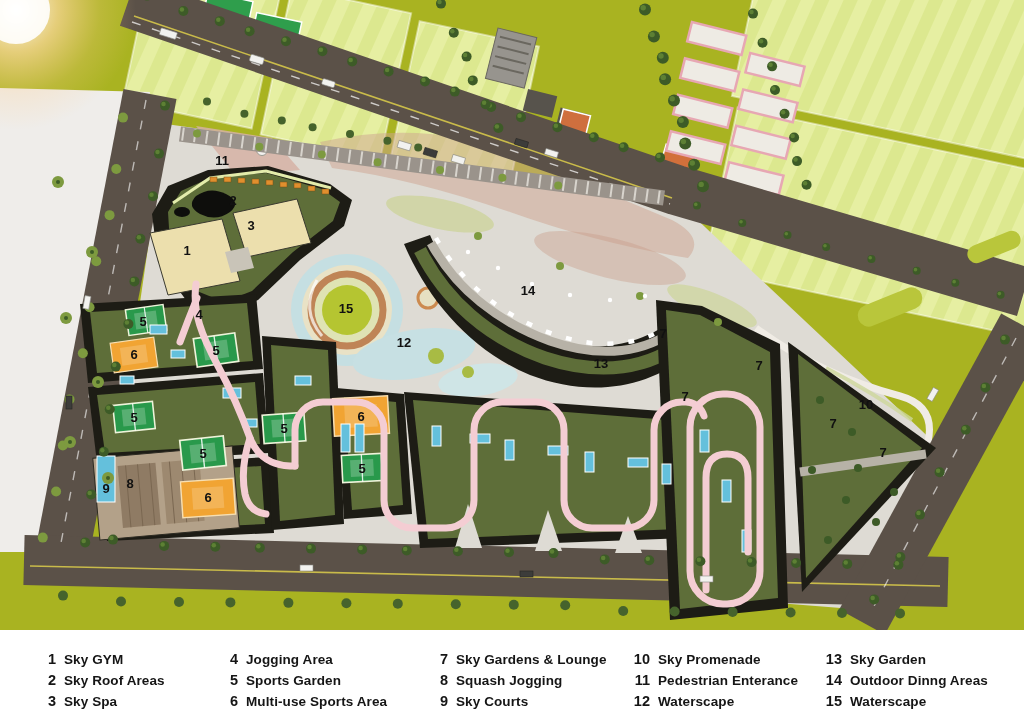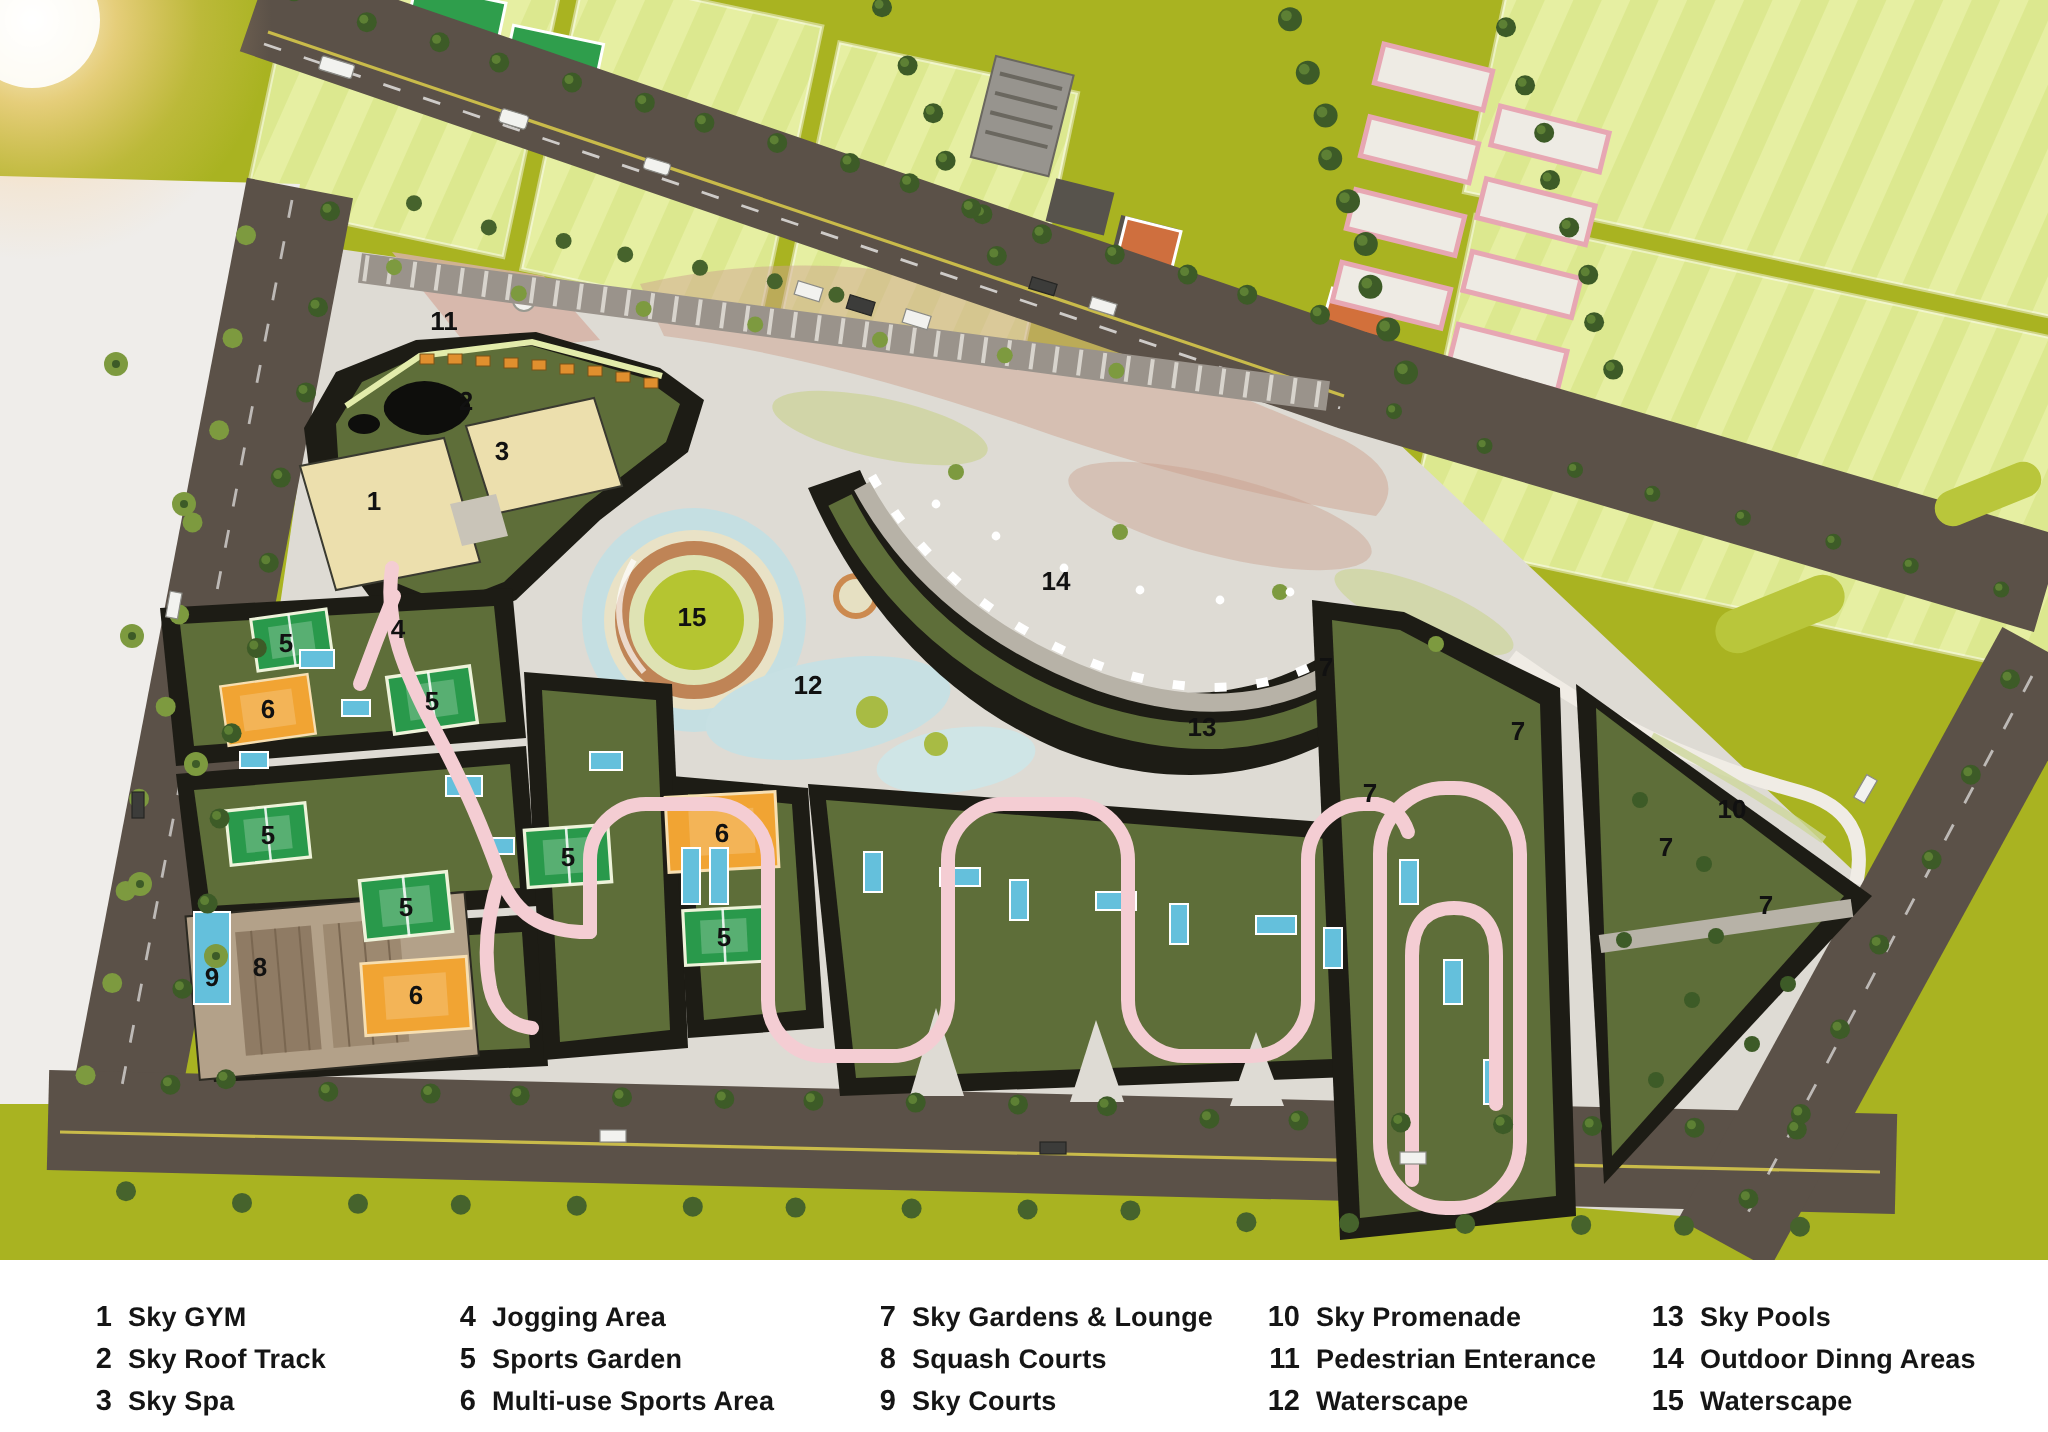--- a/index.html
+++ b/index.html
@@ -589,21 +589,21 @@
 </svg>
 
 <div class="legend" id="legend">
       <div class="legend-col">
         <div class="legend-item">
           <span class="num">1</span>
           <span class="label">Sky GYM</span>
         </div>
         <div class="legend-item">
           <span class="num">2</span>
-          <span class="label">Sky Roof Track</span>
+          <span class="label">Sky Roof Areas</span>
         </div>
         <div class="legend-item">
           <span class="num">3</span>
           <span class="label">Sky Spa</span>
         </div>
       </div>
       <div class="legend-col">
         <div class="legend-item">
           <span class="num">4</span>
           <span class="label">Jogging Area</span>
@@ -617,21 +617,21 @@
           <span class="label">Multi-use Sports Area</span>
         </div>
       </div>
       <div class="legend-col">
         <div class="legend-item">
           <span class="num">7</span>
           <span class="label">Sky Gardens &amp; Lounge</span>
         </div>
         <div class="legend-item">
           <span class="num">8</span>
-          <span class="label">Squash Courts</span>
+          <span class="label">Squash Jogging</span>
         </div>
         <div class="legend-item">
           <span class="num">9</span>
           <span class="label">Sky Courts</span>
         </div>
       </div>
       <div class="legend-col">
         <div class="legend-item">
           <span class="num">10</span>
           <span class="label">Sky Promenade</span>
@@ -641,21 +641,21 @@
           <span class="label">Pedestrian Enterance</span>
         </div>
         <div class="legend-item">
           <span class="num">12</span>
           <span class="label">Waterscape</span>
         </div>
       </div>
       <div class="legend-col">
         <div class="legend-item">
           <span class="num">13</span>
-          <span class="label">Sky Pools</span>
+          <span class="label">Sky Garden</span>
         </div>
         <div class="legend-item">
           <span class="num">14</span>
           <span class="label">Outdoor Dinng Areas</span>
         </div>
         <div class="legend-item">
           <span class="num">15</span>
           <span class="label">Waterscape</span>
         </div>
       </div>

